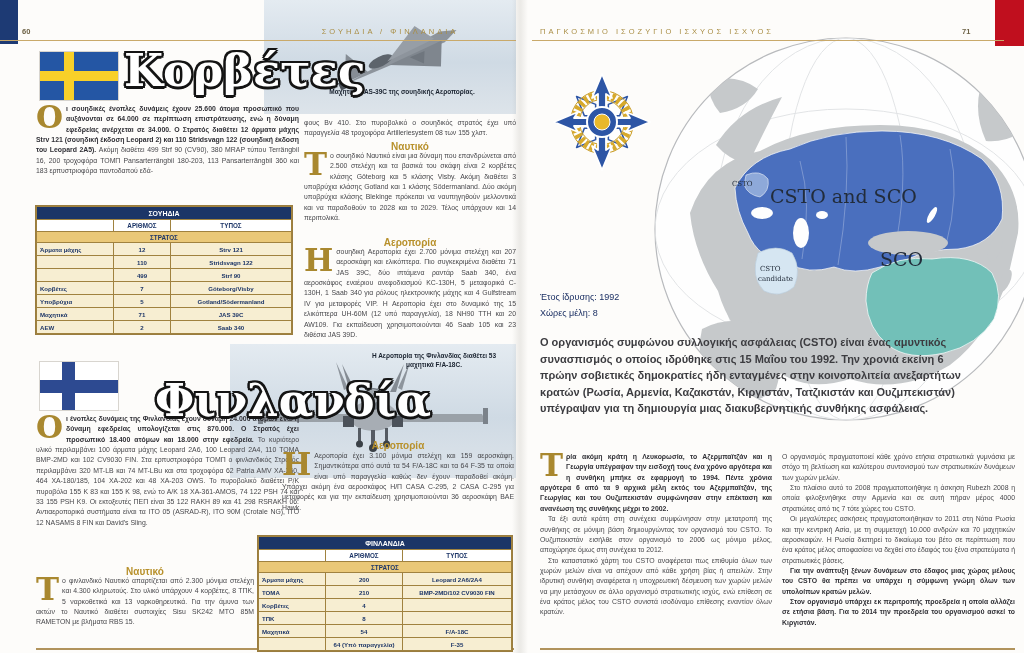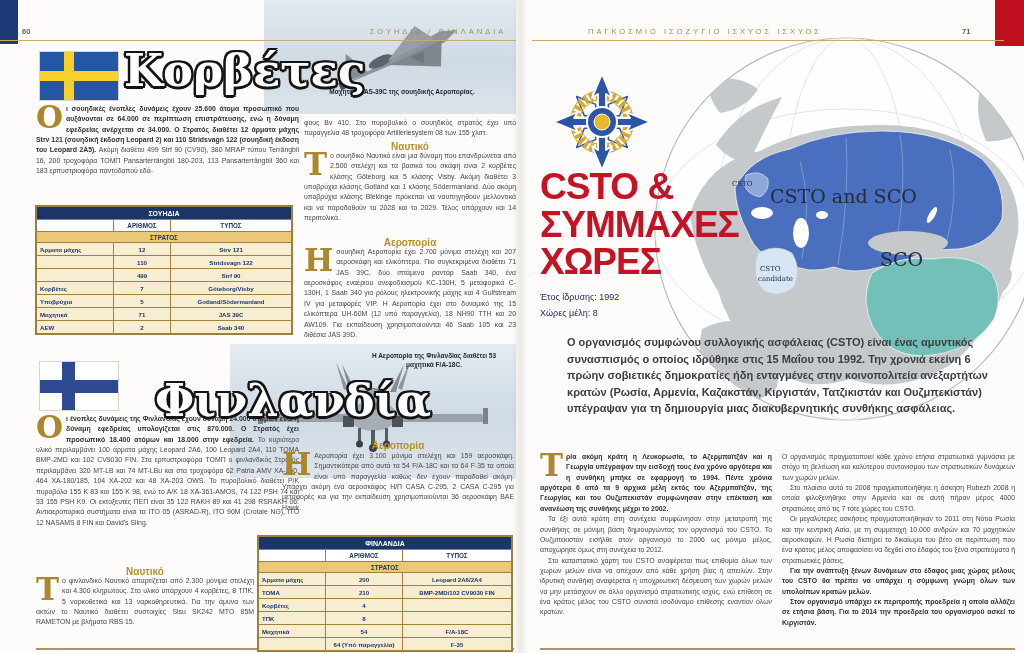--- a/index.html
+++ b/index.html
@@ -4,21 +4,21 @@
 <style>
   html,body{margin:0;padding:0;background:#e9e7e2;}
   .spread{position:relative;width:1024px;height:653px;background:#fdfcfa;overflow:hidden;
           font-family:"Liberation Sans",sans-serif;}
   .abs{position:absolute;}
   
   .corner{position:absolute;top:0;}
   .corner.blue{left:0;width:18px;height:44px;background:#1d3a74;}
   .corner.red{left:995px;width:29px;height:46px;background:#c00f1e;}
   .pagenum{position:absolute;top:27px;font-size:7.5px;font-weight:bold;color:#6d6246;}
-  .runhead{position:absolute;top:27px;font-size:7.5px;letter-spacing:3px;color:#a98e45;z-index:3;padding-left:48px;}
+  .runhead{position:absolute;top:27px;font-size:7.5px;letter-spacing:3px;color:#a98e45;z-index:3;}
   .hrule{position:absolute;height:1px;background:#c9a96a;z-index:3;}
   .botrule{position:absolute;top:648px;height:2px;background:#b1935c;}
   
   .photo{position:absolute;background:linear-gradient(180deg,#e4ebf1 0%,#cfdae4 55%,#dde4ea 100%);overflow:hidden;}
   .caption{position:absolute;font-size:6.5px;font-weight:bold;color:#1a2330;text-align:center;line-height:1.35;z-index:4;}
   
   .flag{position:absolute;width:78px;height:48px;box-shadow:0 0 0 1px #d8d5cf;}
   .flag-se{background:#2456a4;}
   .flag-se .vbar{position:absolute;left:24px;top:0;width:10px;height:48px;background:#f8d029;}
   .flag-se .hbar{position:absolute;left:0;top:19px;width:78px;height:10px;background:#f8d029;}
@@ -44,21 +44,21 @@
   .tbl-title{background:#1c3567;color:#fff;font-size:7px;font-weight:bold;text-align:center;padding:2.5px 2px;}
   .tbl-colhead td{background:#fff;color:#1c3567;font-weight:bold;font-size:6.3px;text-align:center;padding:2px;}
   .tbl-section{background:#eac878;color:#1c3567;font-weight:bold;font-size:6.3px;text-align:center;padding:1.5px;}
   .tbl-row td{background:#f7eed2;color:#1c3567;font-size:6.1px;font-weight:bold;padding:2.5px 3px;text-align:center;}
   .tbl-row td.lbl{text-align:left;}
   
   .csto-title{position:absolute;left:540px;top:168px;width:235px;font-weight:bold;font-size:37px;line-height:1.02;
               letter-spacing:-1px;color:#c41324;z-index:4;}
   .factline{position:absolute;left:540px;font-size:9px;font-weight:normal;color:#1b2f63;z-index:4;}
   .introbold{position:absolute;left:540px;top:334px;width:442px;font-size:11px;line-height:1.5;font-weight:bold;
-             color:#3c3c40;z-index:4;margin-left:27px;}
+             color:#3c3c40;z-index:4;}
 </style>
 </head>
 <body>
 
 <div class="spread">
 
   <div class="corner blue"></div>
   <div class="hrule" style="left:0;top:40px;width:516px;"></div>
   <div class="pagenum" style="left:22px;">60</div>
   <div class="runhead" style="left:264px;width:252px;text-align:center;">ΣΟΥΗΔΙΑ / ΦΙΝΛΑΝΔΙΑ</div>
@@ -328,25 +328,20 @@
         <path d="M0,-48 L10,-24 L4,-28 L4,-2 L-4,-2 L-4,-28 L-10,-24 Z"></path>
         <path d="M0,-48 L10,-24 L4,-28 L4,-2 L-4,-2 L-4,-28 L-10,-24 Z" transform="rotate(90)"></path>
         <path d="M0,-48 L10,-24 L4,-28 L4,-2 L-4,-2 L-4,-28 L-10,-24 Z" transform="rotate(180)"></path>
         <path d="M0,-48 L10,-24 L4,-28 L4,-2 L-4,-2 L-4,-28 L-10,-24 Z" transform="rotate(270)"></path>
       </g>
       <circle r="15" fill="#2d55a5" stroke="#ffffff" stroke-width="2"></circle>
       <circle r="8" fill="#e9b82b" stroke="#ffffff" stroke-width="1"></circle>
     </g>
   </svg>
 
-  <div class="csto-title">
-    <div>CSTO &amp;</div>
-    <div>ΣΥΜΜΑΧΕΣ</div>
-    <div>ΧΩΡΕΣ</div>
-  </div>
   <div class="factline" style="top:292px;">Έτος ίδρυσης: 1992</div>
   <div class="factline" style="top:308px;">Χώρες μέλη: 8</div>
 
   <div class="introbold">Ο οργανισμός συμφώνου συλλογικής ασφάλειας (CSTO) είναι ένας αμυντικός συνασπισμός ο οποίος ιδρύθηκε στις 15 Μαΐου του 1992. Την χρονιά εκείνη 6 πρώην σοβιετικές δημοκρατίες ήδη ενταγμένες στην κοινοπολιτεία ανεξαρτήτων κρατών (Ρωσία, Αρμενία, Καζακστάν, Κιργιστάν, Τατζικιστάν και Ουζμπεκιστάν) υπέγραψαν για τη δημιουργία μιας διακυβερνητικής συνθήκης ασφάλειας.</div>
 
   <div class="btxt" style="left:540px;top:452px;width:232px;">
     <p class="para bold"><span class="dc">Τ</span><span>ρία ακόμη κράτη η Λευκορωσία, το Αζερμπαϊτζάν και η Γεωργία υπέγραψαν την εισδοχή τους ένα χρόνο αργότερα και η συνθήκη μπήκε σε εφαρμογή το 1994. Πέντε χρόνια αργότερα 6 από τα 9 αρχικά μέλη εκτός του Αζερμπαϊτζάν, της Γεωργίας και του Ουζμπεκιστάν συμφώνησαν στην επέκταση και ανανέωση της συνθήκης μέχρι το 2002.</span></p>
     <p class="para">Τα έξι αυτά κράτη στη συνέχεια συμφώνησαν στην μετατροπή της συνθήκης σε μόνιμη βάση δημιουργώντας τον οργανισμό του CSTO. Το Ουζμπεκιστάν εισήλθε στον οργανισμό το 2006 ως μόνιμο μέλος, αποχώρησε όμως στη συνέχεια το 2012.</p>
     <p class="para">Στο καταστατικό χάρτη του CSTO αναφέρεται πως επιθυμία όλων των χωρών μελών είναι να απέχουν από κάθε χρήση βίας ή απειλών. Στην ιδρυτική συνθήκη αναφέρεται η υποχρεωτική δέσμευση των χωρών μελών να μην μετάσχουν σε άλλο οργανισμό στρατιωτικής ισχύς, ενώ επίθεση σε ένα κράτος μέλος του CSTO συνιστά ισοδύναμο επίθεσης εναντίον όλων κρατών.</p>
   </div>

